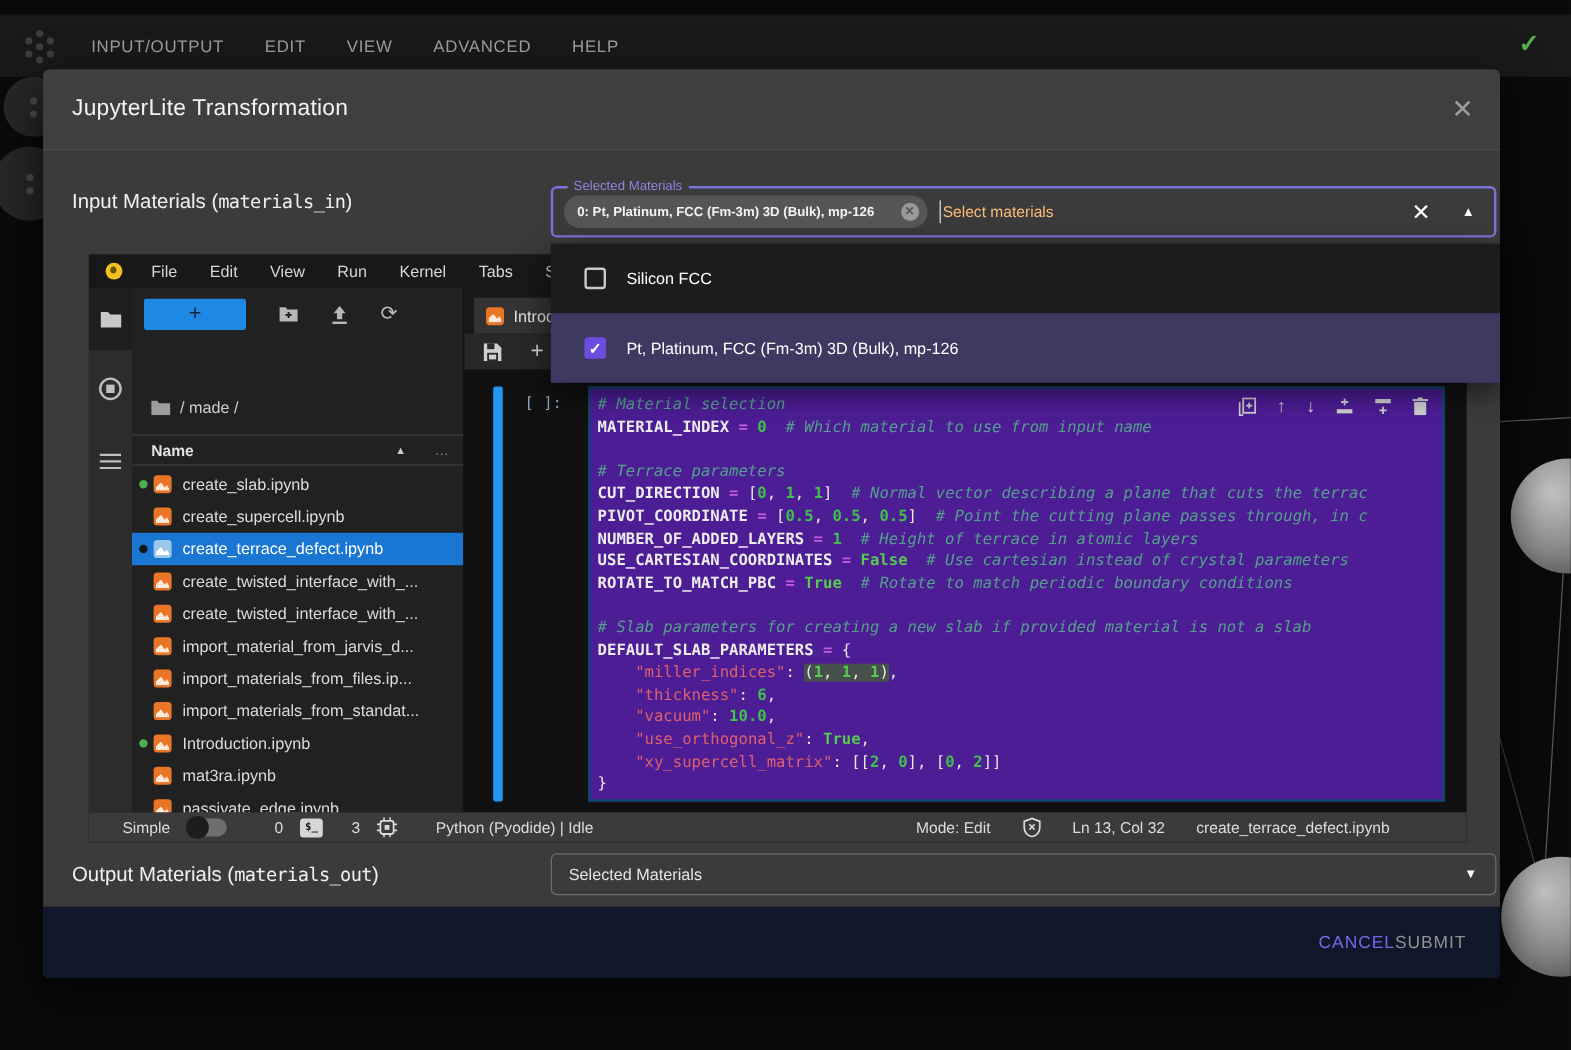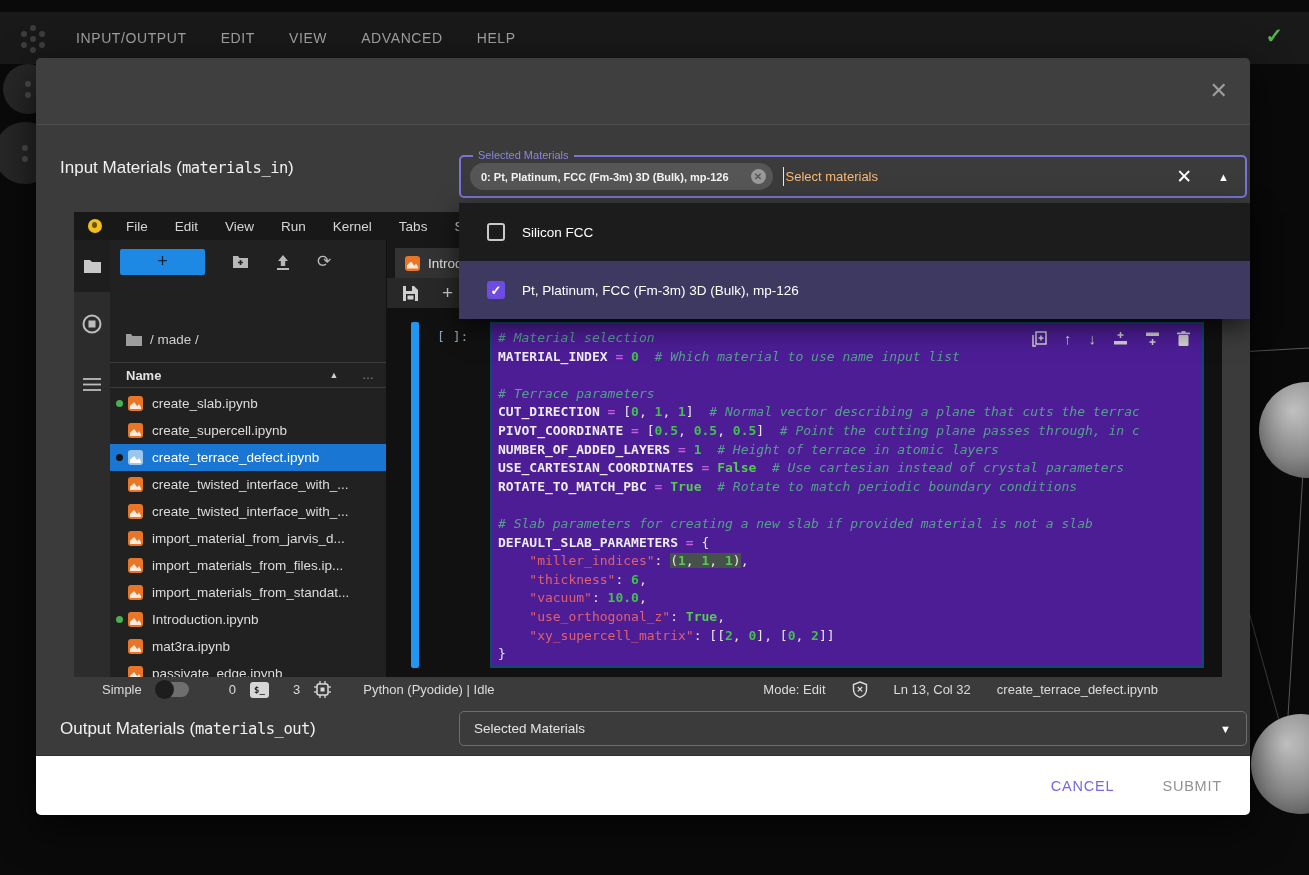--- a/index.html
+++ b/index.html
@@ -148,23 +148,23 @@
     border-radius:50%; background:#1d1d1d; }
   .term-ic { width:19px; height:16px; background:#d6d6d6; border-radius:3px; color:#1d1d1d;
     font-size:9px; font-weight:bold; text-align:center; line-height:16px; }
   .sb-right { margin-left:auto; display:flex; align-items:center; gap:26px; margin-right:64px; }
 
   
   .out-select { position:absolute; left:423px; top:653px; width:788px; height:35px;
     border:1px solid #6e6e6e; border-radius:5px; display:flex; align-items:center; cursor:pointer; }
   .out-value { color:#e4e4e4; font-size:13.5px; margin-left:14px; flex:1; }
   .out-caret { color:#fff; font-size:11px; margin-right:15px; }
-  .modal-footer { position:absolute; left:0; top:697px; width:100%; height:60px; background:#ffffff;
+  .modal-footer { position:absolute; left:0; top:697px; width:100%; height:60px; background:#0f172a;
     border-top:1px solid #2e2e2e; border-radius:0 0 5px 5px; display:flex; align-items:center;
-    justify-content:flex-end; gap:48px; padding-right:28px; }
+    justify-content:flex-end; padding-right:28px; }
   .btn-cancel { color:#7668e8; font-size:14.5px; letter-spacing:0.8px; cursor:pointer; }
   .btn-submit { color:#929292; font-size:14.5px; letter-spacing:0.8px; cursor:pointer; }
 </style>
 </head>
 <body>
 
 <div class="float-btn" style="left:3px; top:64px; width:50px; height:50px;">
     <i></i>
     <i></i>
   </div>
@@ -202,20 +202,21 @@
       <span class="tb-menu">EDIT</span>
       <span class="tb-menu">VIEW</span>
       <span class="tb-menu">ADVANCED</span>
       <span class="tb-menu">HELP</span>
     </div>
   <div class="tb-check">✓</div>
 </div>
 
 <div class="modal">
   <div class="modal-header">
+    <div class="modal-title">JupyterLite Transformation</div>
     <div class="modal-close">✕</div>
   </div>
 
   <div class="io-label lbl-in"><span>Input Materials (</span><span class="mono">materials_in</span><span>)</span></div>
 
   <div class="combo">
     <div class="combo-legend">Selected Materials</div>
     <div class="chip">
       <span class="chip-label">0: Pt, Platinum, FCC (Fm-3m) 3D (Bulk), mp-126</span>
       <span class="chip-x">✕</span>
@@ -375,21 +376,21 @@
               </svg>
           </span>
           <span class="ct" style="font-size:19px;">+</span>
         </div>
         <div class="nb-content">
           <div class="collapser"></div>
           <div class="prompt mono">[ ]:</div>
           <div class="cell">
             <div class="code mono" id="code-lines">
                 <div class="code-line"><span class="tok-cm"># Material selection</span></div>
-                <div class="code-line"><span class="tok-v">MATERIAL_INDEX</span><span class="tok-p"> </span><span class="tok-o">=</span><span class="tok-p"> </span><span class="tok-n">0</span><span class="tok-cm">  # Which material to use name input list</span></div>
+                <div class="code-line"><span class="tok-v">MATERIAL_INDEX</span><span class="tok-p"> </span><span class="tok-o">=</span><span class="tok-p"> </span><span class="tok-n">0</span><span class="tok-cm">  # Which material to use from input name</span></div>
                 <div class="code-line">&nbsp;</div>
                 <div class="code-line"><span class="tok-cm"># Terrace parameters</span></div>
                 <div class="code-line"><span class="tok-v">CUT_DIRECTION</span><span class="tok-p"> </span><span class="tok-o">=</span><span class="tok-p"> [</span><span class="tok-n">0</span><span class="tok-p">, </span><span class="tok-n">1</span><span class="tok-p">, </span><span class="tok-n">1</span><span class="tok-p">]</span><span class="tok-cm">  # Normal vector describing a plane that cuts the terrac</span></div>
                 <div class="code-line"><span class="tok-v">PIVOT_COORDINATE</span><span class="tok-p"> </span><span class="tok-o">=</span><span class="tok-p"> [</span><span class="tok-n">0.5</span><span class="tok-p">, </span><span class="tok-n">0.5</span><span class="tok-p">, </span><span class="tok-n">0.5</span><span class="tok-p">]</span><span class="tok-cm">  # Point the cutting plane passes through, in c</span></div>
                 <div class="code-line"><span class="tok-v">NUMBER_OF_ADDED_LAYERS</span><span class="tok-p"> </span><span class="tok-o">=</span><span class="tok-p"> </span><span class="tok-n">1</span><span class="tok-cm">  # Height of terrace in atomic layers</span></div>
                 <div class="code-line"><span class="tok-v">USE_CARTESIAN_COORDINATES</span><span class="tok-p"> </span><span class="tok-o">=</span><span class="tok-p"> </span><span class="tok-b">False</span><span class="tok-cm">  # Use cartesian instead of crystal parameters</span></div>
                 <div class="code-line"><span class="tok-v">ROTATE_TO_MATCH_PBC</span><span class="tok-p"> </span><span class="tok-o">=</span><span class="tok-p"> </span><span class="tok-b">True</span><span class="tok-cm">  # Rotate to match periodic boundary conditions</span></div>
                 <div class="code-line">&nbsp;</div>
                 <div class="code-line"><span class="tok-cm"># Slab parameters for creating a new slab if provided material is not a slab</span></div>
                 <div class="code-line"><span class="tok-v">DEFAULT_SLAB_PARAMETERS</span><span class="tok-p"> </span><span class="tok-o">=</span><span class="tok-p"> {</span></div>

